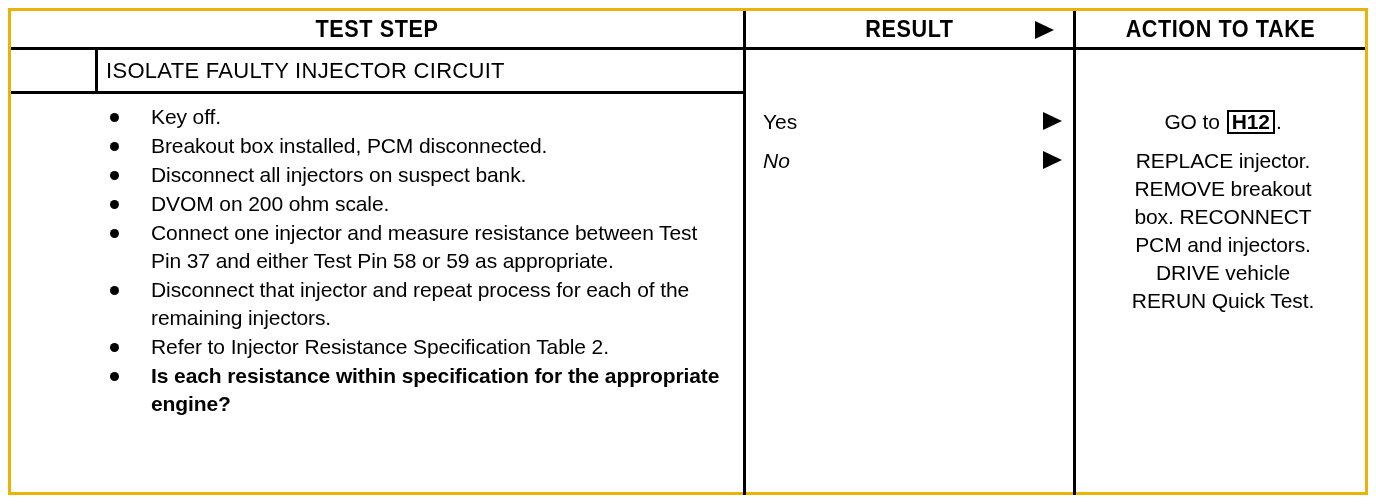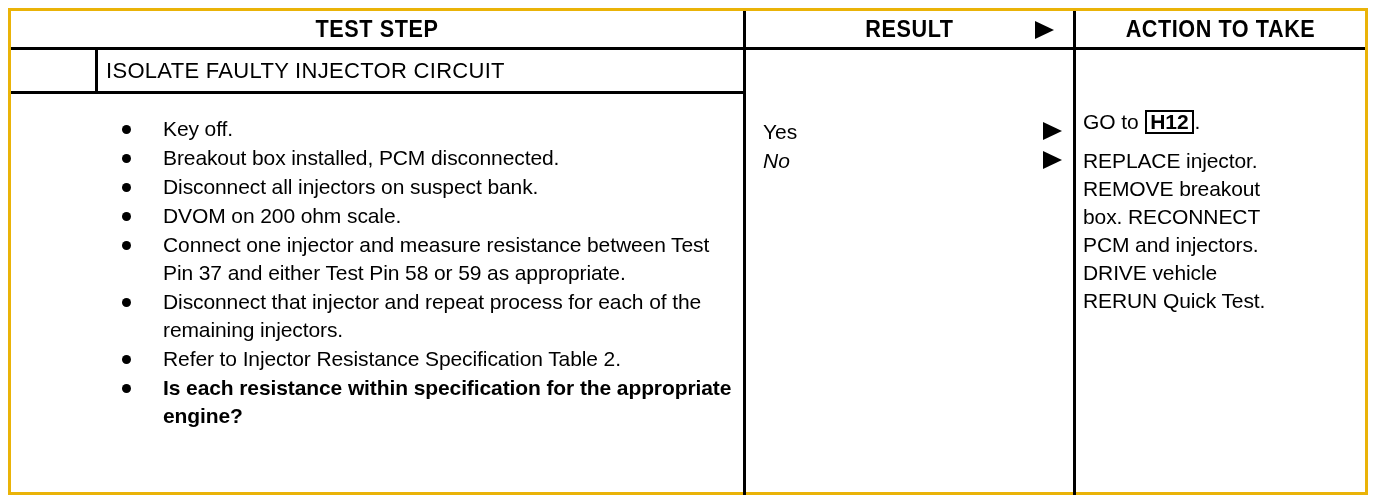--- a/index.html
+++ b/index.html
@@ -122,21 +122,21 @@
     font-size: 22px;
     letter-spacing: 0.3px;
   }
 
   
   .steps {
     position: absolute;
     left: 95px;
     top: 92px;
     width: 620px;
-    margin: 12px;
+    margin: 0;
     padding: 0;
     list-style: none;
   }
   .steps li {
     position: relative;
     padding-left: 45px;
     margin-bottom: 1px;
     font-size: 21px;
     line-height: 28px;
     letter-spacing: -0.1px;
@@ -174,35 +174,36 @@
   .result-row .tri {
     position: absolute;
     left: 292px;
     top: 4px;
     width: 0;
     height: 0;
     border-left: 19px solid #000;
     border-top: 9px solid transparent;
     border-bottom: 9px solid transparent;
   }
-  .result-row.r0 { top: 107px; }
+  .result-row.r0 { top: 97px; }
   .result-row.r1 { top: 136px; font-style: italic; }
 
   
   .action-lines {
     position: absolute;
     left: 1072px;
     top: 97px;
     width: 280px;
   }
   .action-line {
     font-size: 21px;
     line-height: 28px;
     white-space: nowrap;
     letter-spacing: -0.1px;
+    text-align: center;
   }
   .action-line.gap { margin-bottom: 11px; }
   .boxref {
     display: inline-block;
     border: 2px solid #000;
     padding: 0 3px;
     font-weight: bold;
     line-height: 20px;
     margin: 0 1px;
   }

